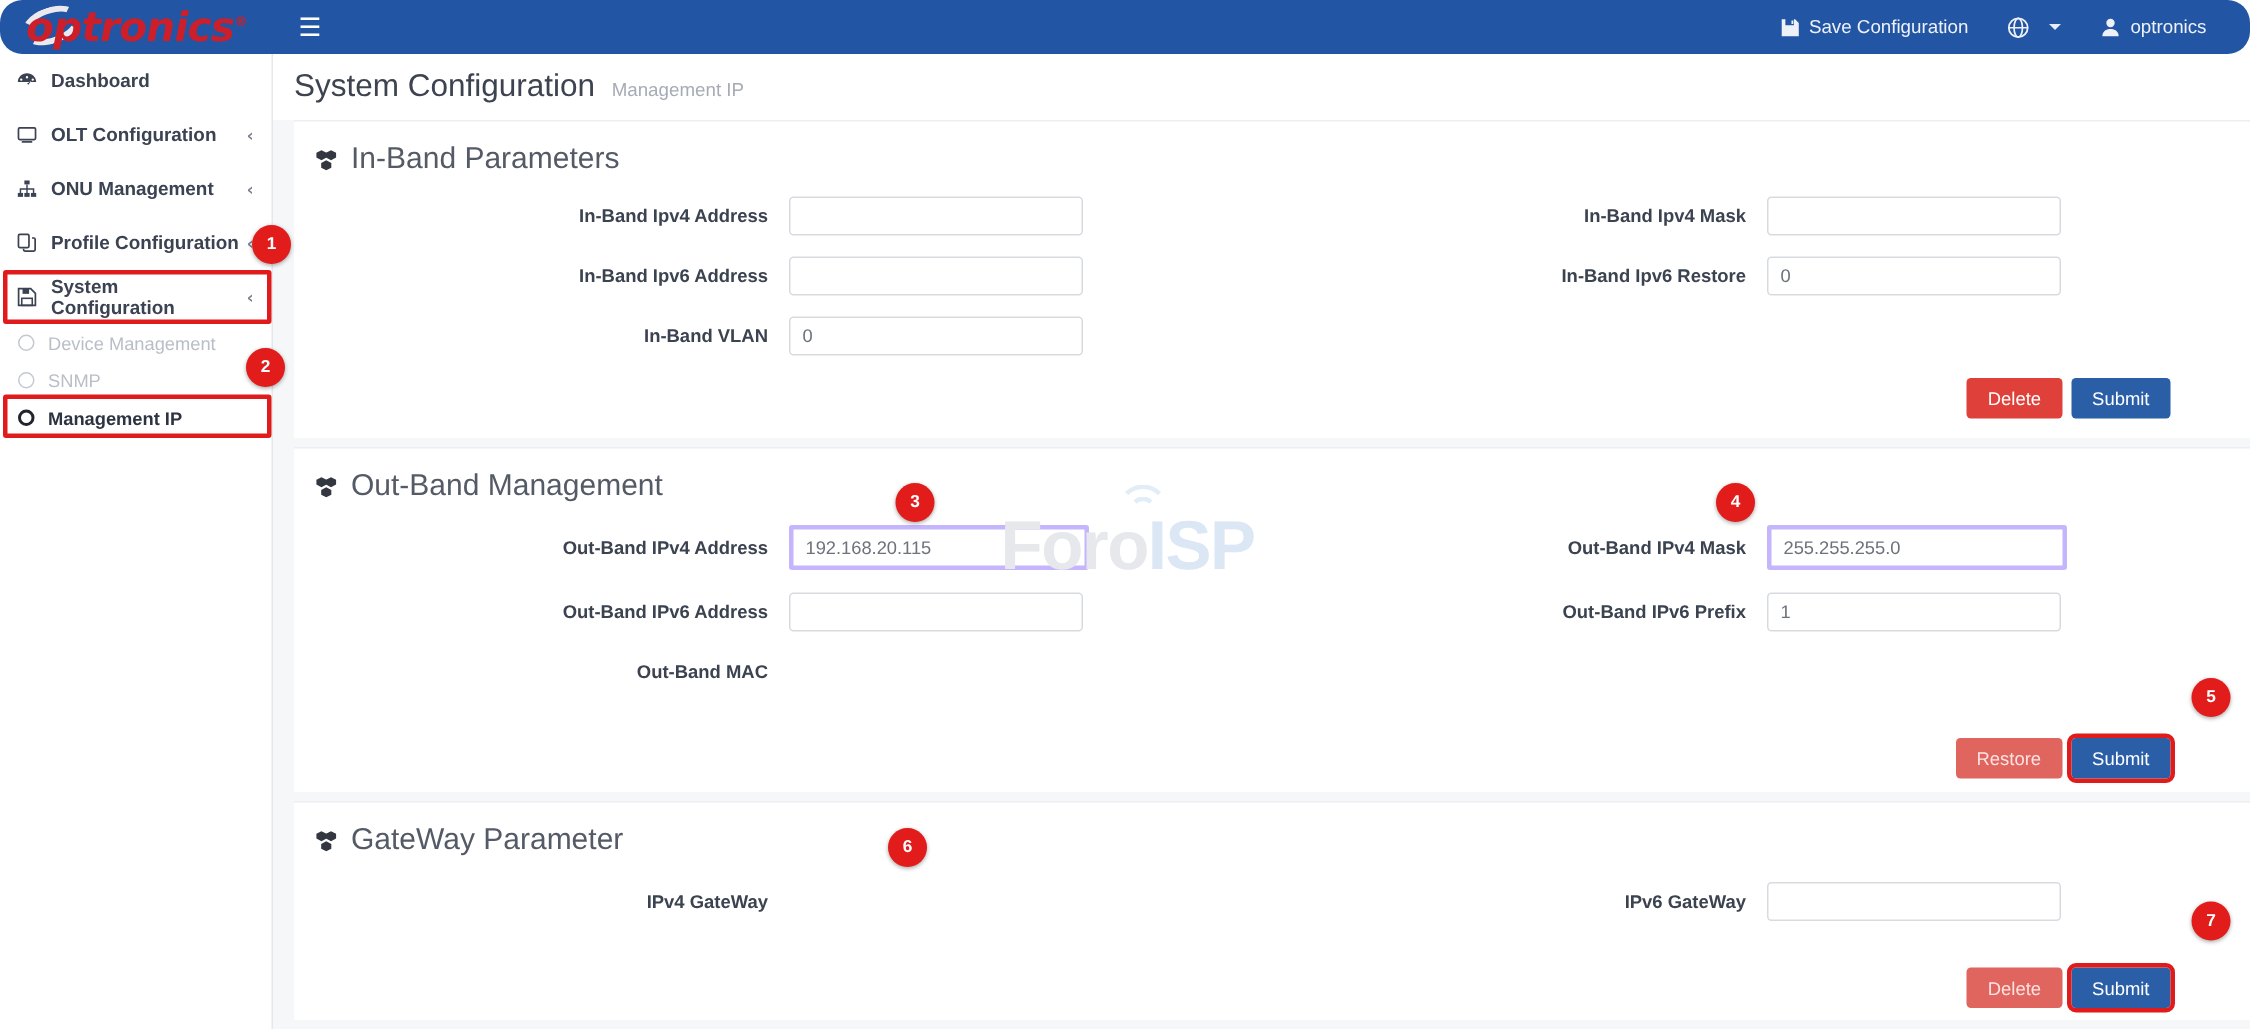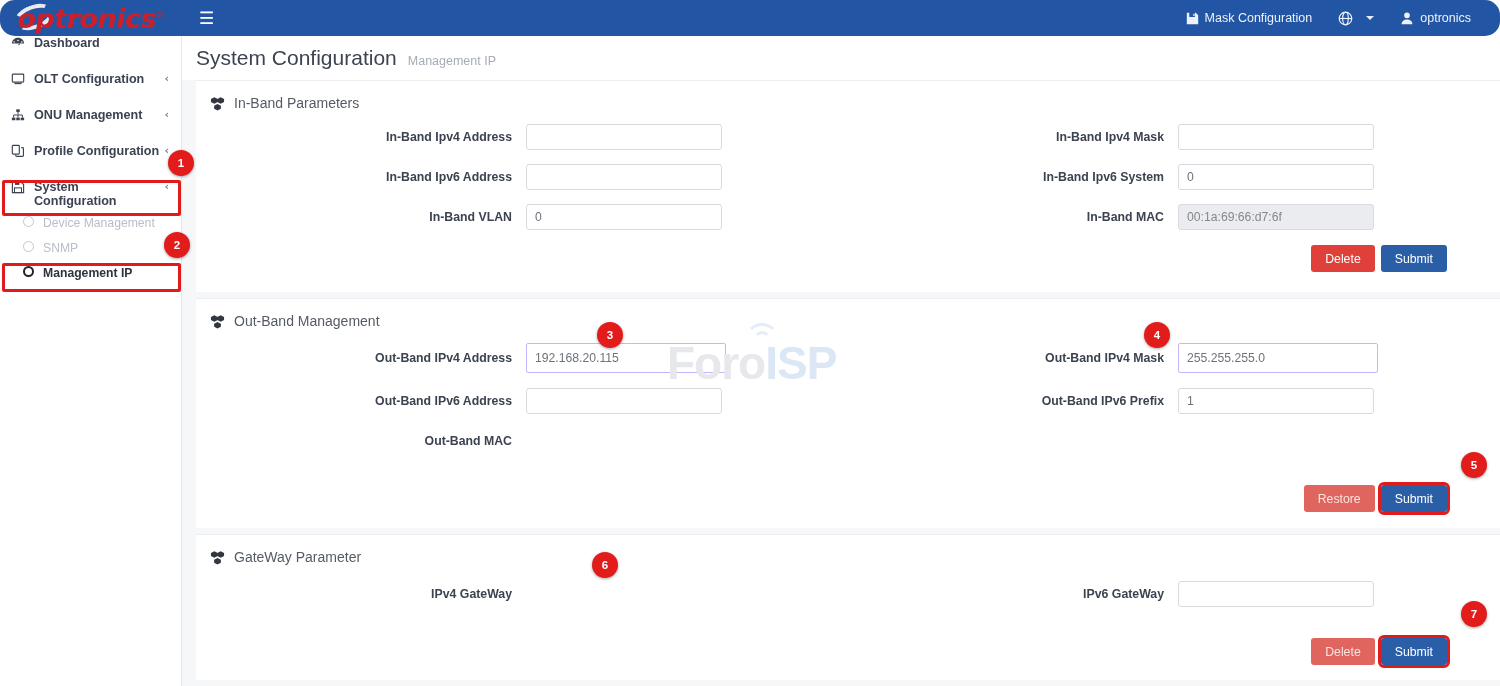--- a/index.html
+++ b/index.html
@@ -87,44 +87,44 @@
   
   #sidebar {
     position: absolute;
     top: 36px; left: 0;
     width: 182px; height: 650px;
     background: #ffffff;
     border-right: 1px solid #e4e7ec;
     z-index: 30;
   }
   .nav-item {
-    display: flex; align-items: flex-start;
+    display: flex; align-items: center;
     height: 36px;
     padding: 0 12px 0 11px;
     font-size: 12.6px;
     font-weight: bold;
     color: #3b4252;
     cursor: pointer;
     position: relative;
   }
   .nav-item .ico {
     width: 19px; display: flex; align-items: center;
     flex-shrink: 0; color: #3b4252;
   }
   .nav-item .lbl { margin-left: 4px; }
   .nav-item .chev {
     margin-left: auto;
     color: #7a8190;
     font-size: 11px;
     font-family: "DejaVu Sans", sans-serif;
   }
   .sub-item {
-    display: flex; 
+    display: flex; align-items: center;
     height: 25px;
-    padding-left: 23px;
+    padding-left: 12px;
     font-size: 12.2px;
     color: #b9bec7;
     cursor: pointer;
     position: relative;
   }
   .sub-item .ring {
     width: 11px; height: 11px;
     border: 1.6px solid #c4c8d0;
     border-radius: 50%;
     flex-shrink: 0;
@@ -182,21 +182,21 @@
 
   .card {
     background: #ffffff;
     margin: 0 0 6px 14px;
     width: 1304px;
     position: relative;
     border-top: 1px solid #eceef1;
   }
   .card-title {
     display: flex; align-items: center;
-    font-size: 14px;
+    font-size: 20px;
     color: #555b66;
     padding: 14px 0 6px 14px;
   }
   .card-title .cubes { margin-right: 9px; color: #333840; display:flex; }
 
   .frow {
     display: flex;
     height: 40px;
   }
   .fgroup {
@@ -222,21 +222,21 @@
     padding: 0 8px;
     line-height: 24px;
     font-family: "Liberation Sans", sans-serif;
     outline: none;
   }
   .finput.disabled {
     background: #ebecef;
     color: #83888f;
   }
   .finput.hl {
-    border: 1px solid #c4b5fd;
+    border: 3px solid #c4b5fd;
     border-radius: 2px;
     height: 30px;
     line-height: 24px;
     width: 200px;
   }
 
   .btnrow {
     display: flex; justify-content: flex-end;
     padding: 8px 53px 16px 0;
     gap: 6px;
@@ -300,21 +300,21 @@
     <div id="brand-swoosh"></div>
     <span id="brand-text"><span>optronics</span><span id="brand-reg">®</span></span>
   </div>
   <div id="hamburger">☰</div>
 
   <div id="topbar-right">
     <div class="tb-item">
       <svg width="13" height="13" viewBox="0 0 16 16">
         <path fill="#eef2f8" d="M2 1h10l3 3v11H1V1h1zm2 0v5h7V1H4zm5 1h1.5v3H9V2zM3 9h10v5H3V9z"></path>
       </svg>
-      <span>Mask Configuration</span>
+      <span>Save Configuration</span>
     </div>
     <div class="tb-item">
       <svg width="15" height="15" viewBox="0 0 16 16">
         <circle cx="8" cy="8" r="6.7" fill="none" stroke="#eef2f8" stroke-width="1.3"></circle>
         <ellipse cx="8" cy="8" rx="3" ry="6.7" fill="none" stroke="#eef2f8" stroke-width="1.2"></ellipse>
         <line x1="1.4" y1="8" x2="14.6" y2="8" stroke="#eef2f8" stroke-width="1.2"></line>
       </svg>
       <span class="caret-dn"></span>
     </div>
     <div class="tb-item">
@@ -437,33 +437,29 @@
         <input class="finput" type="text" value="" style="">
       </div>
     </div>
 
     <div class="frow">
       <div class="fgroup">
         <div class="flabel">In-Band Ipv6 Address</div>
         <input class="finput" type="text" value="" style="">
       </div>
       <div class="fgroup right">
-        <div class="flabel">In-Band Ipv6 System</div>
+        <div class="flabel">In-Band Ipv6 Restore</div>
         <input class="finput" type="text" value="0" style="">
       </div>
     </div>
 
     <div class="frow">
       <div class="fgroup">
         <div class="flabel">In-Band VLAN</div>
         <input class="finput" type="text" value="0" style="">
-      </div>
-      <div class="fgroup right">
-        <div class="flabel">In-Band MAC</div>
-        <input class="finput disabled" type="text" readonly="" value="00:1a:69:66:d7:6f" style="">
       </div>
     </div>
 
     <div class="btnrow">
       <button class="btn btn-danger">Delete</button>
       <button class="btn btn-primary">Submit</button>
     </div>
   </div>
 
   <div class="card" style="height:230px;">

